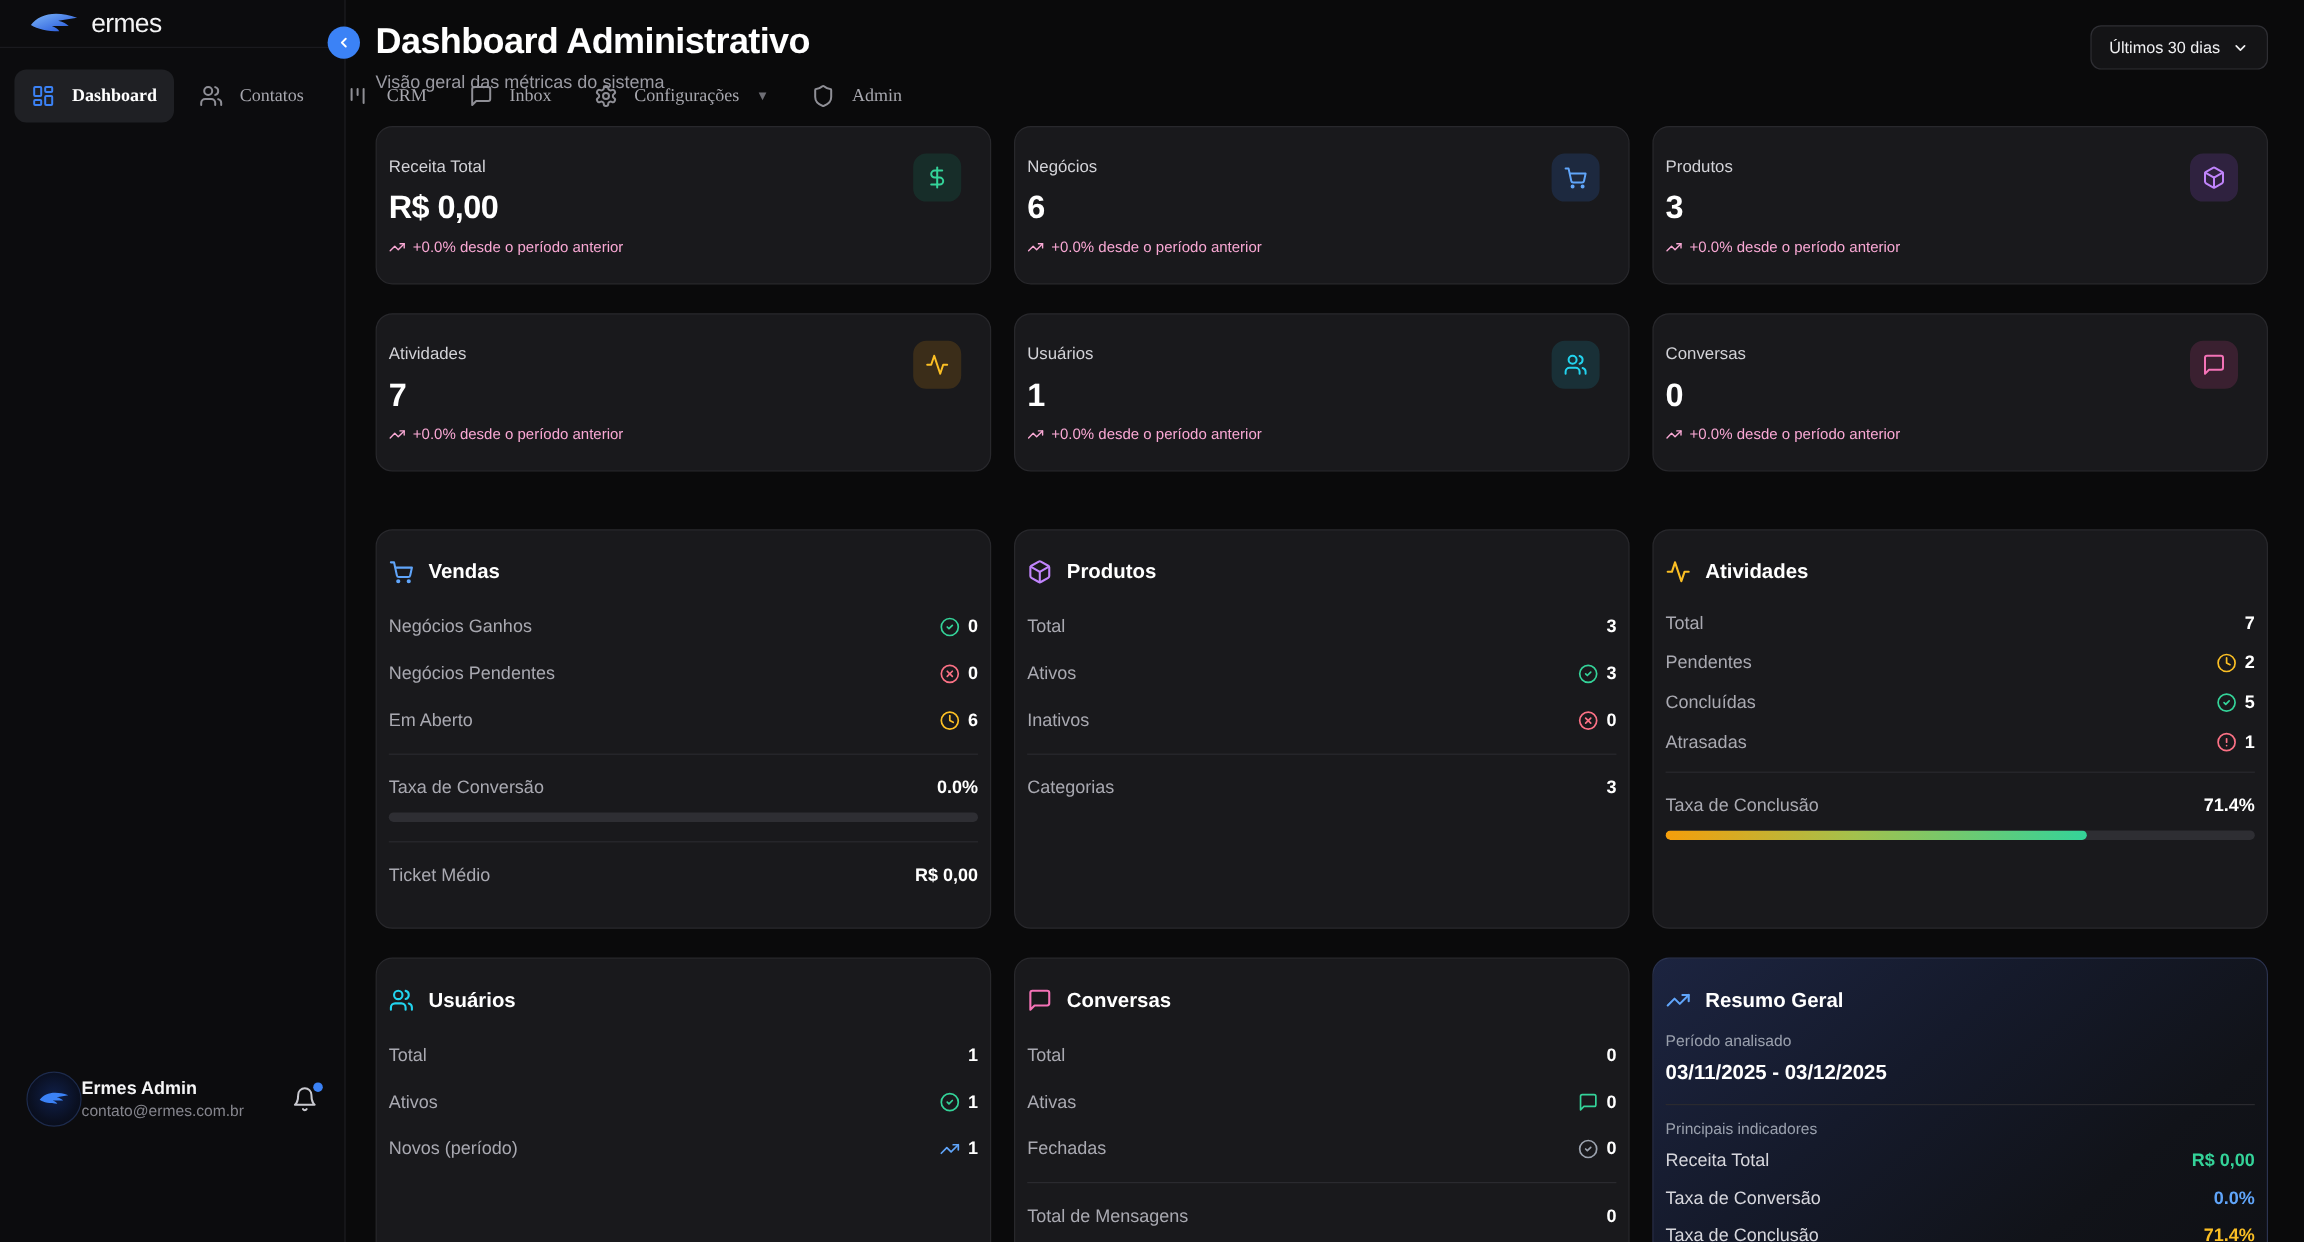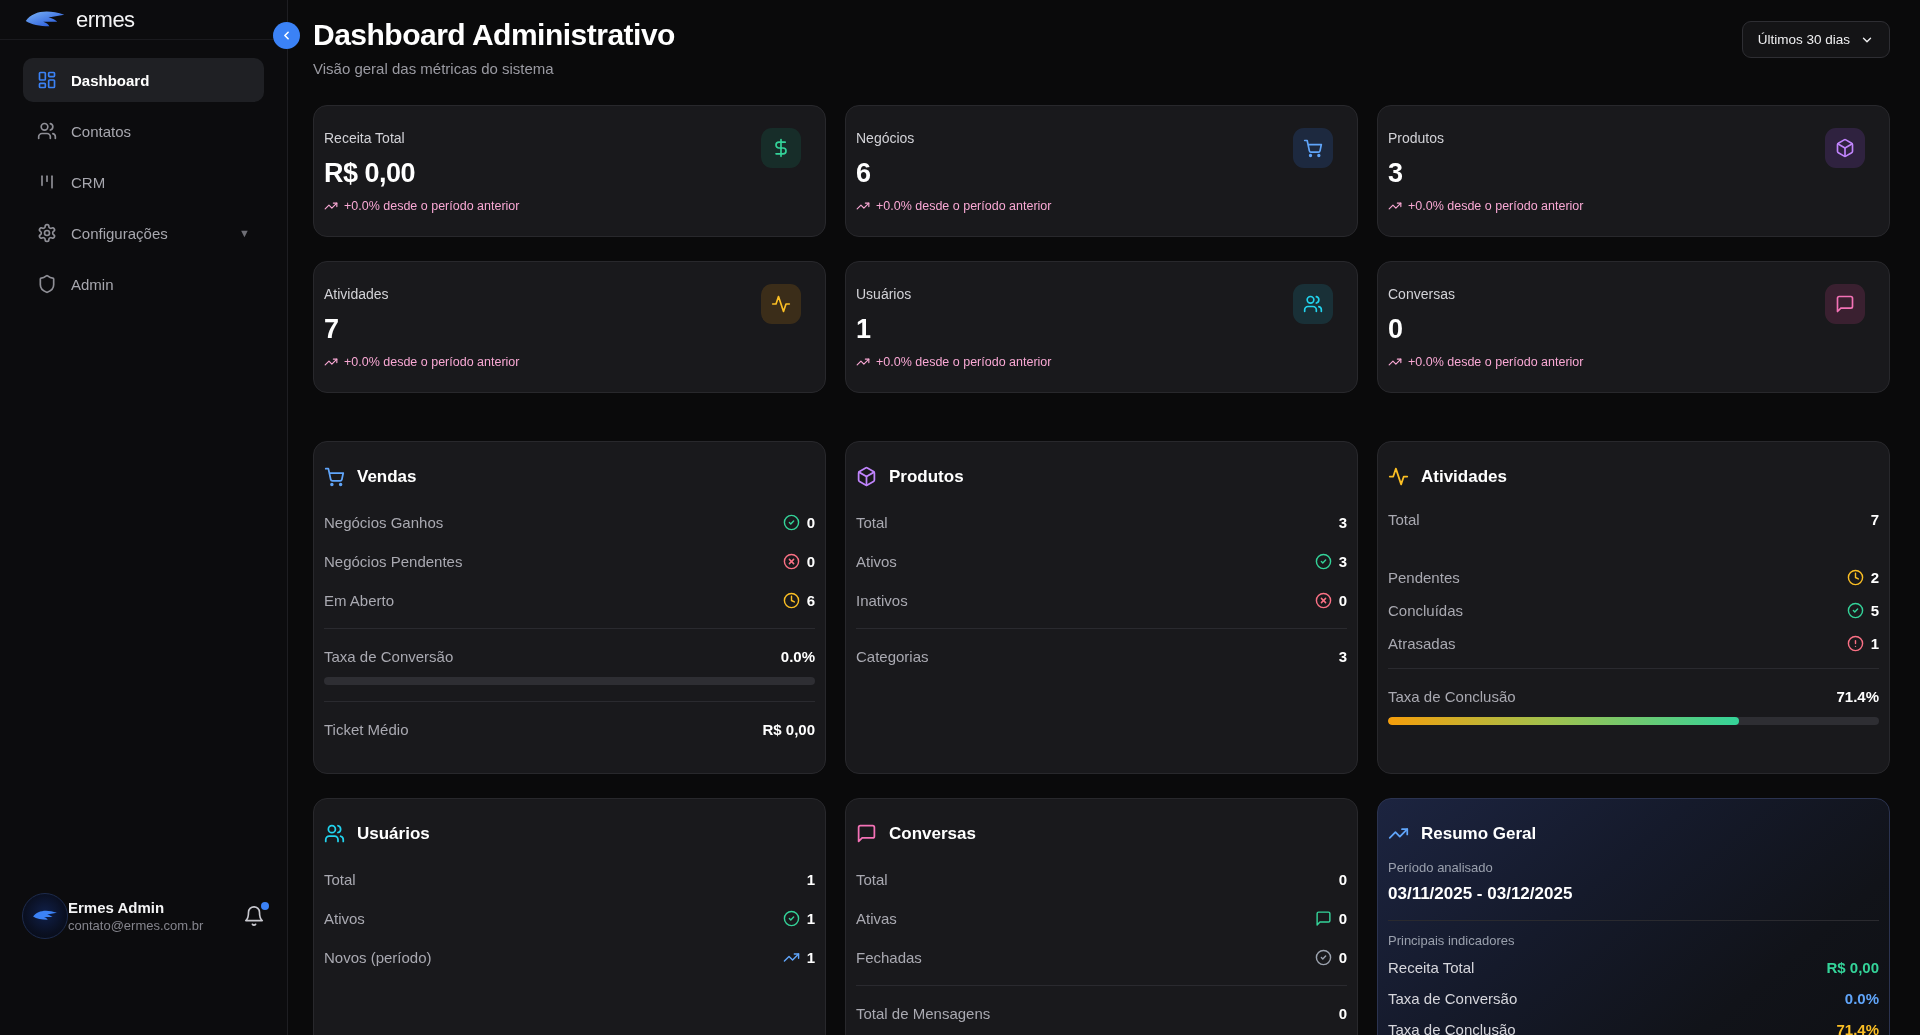--- a/index.html
+++ b/index.html
@@ -21,21 +21,21 @@
     height:40px; display:flex; align-items:center; gap:10px;
     padding:0 24px; border-bottom:1px solid #1a1a1e;
   }
   .logo-text { font-size:22px; font-weight:500; color:#f4f4f5; letter-spacing:-0.5px; }
   .collapse-btn {
     position:absolute; right:-13px; top:22px; width:27px; height:27px;
     border-radius:50%; background:#3b82f6; border:3px solid rgba(59,130,246,.25);
     display:flex; align-items:center; justify-content:center; color:#fff;
     cursor:pointer; z-index:10;
   }
-  .nav { padding:18px 23px; display:flex; flex-direction:column; gap:7px; }
+  .nav { padding:18px 12px; display:flex; flex-direction:row; gap:7px;font-family:Liberation Serif, serif; }
   .nav-item {
     display:flex; align-items:center; gap:14px; height:44px;
     padding:0 14px; border-radius:10px; color:#a7a7ae; font-size:15px;
     cursor:pointer;
   }
   .nav-item .nav-icon { color:#8f8f96; }
   .nav-item.active { background:#1f2024; color:#fff; font-weight:700; }
   .nav-item.active .nav-icon { color:#3b82f6; }
   .nav-caret { margin-left:auto; color:#6f6f76; font-size:11px; }
   .user-area {
@@ -177,20 +177,28 @@
             <path d="M6 5v11"></path>
             <path d="M12 5v6"></path>
             <path d="M18 5v14"></path>
           </svg>
       </span>
       <span>CRM</span>
     </div>
     <div class="nav-item">
       <span class="nav-icon">
         <svg width="20" height="20" viewBox="0 0 24 24" fill="none" stroke="currentColor" stroke-width="2" stroke-linecap="round" stroke-linejoin="round">
+            <path d="M21 15a2 2 0 0 1-2 2H7l-4 4V5a2 2 0 0 1 2-2h14a2 2 0 0 1 2 2z"></path>
+          </svg>
+      </span>
+      <span>Inbox</span>
+    </div>
+    <div class="nav-item">
+      <span class="nav-icon">
+        <svg width="20" height="20" viewBox="0 0 24 24" fill="none" stroke="currentColor" stroke-width="2" stroke-linecap="round" stroke-linejoin="round">
             <path d="M12.22 2h-.44a2 2 0 0 0-2 2v.18a2 2 0 0 1-1 1.73l-.43.25a2 2 0 0 1-2 0l-.15-.08a2 2 0 0 0-2.73.73l-.22.38a2 2 0 0 0 .73 2.73l.15.1a2 2 0 0 1 1 1.72v.51a2 2 0 0 1-1 1.74l-.15.09a2 2 0 0 0-.73 2.73l.22.38a2 2 0 0 0 2.73.73l.15-.08a2 2 0 0 1 2 0l.43.25a2 2 0 0 1 1 1.73V20a2 2 0 0 0 2 2h.44a2 2 0 0 0 2-2v-.18a2 2 0 0 1 1-1.73l.43-.25a2 2 0 0 1 2 0l.15.08a2 2 0 0 0 2.73-.73l.22-.39a2 2 0 0 0-.73-2.73l-.15-.08a2 2 0 0 1-1-1.74v-.5a2 2 0 0 1 1-1.74l.15-.09a2 2 0 0 0 .73-2.73l-.22-.38a2 2 0 0 0-2.73-.73l-.15.08a2 2 0 0 1-2 0l-.43-.25a2 2 0 0 1-1-1.73V4a2 2 0 0 0-2-2z"></path>
             <circle cx="12" cy="12" r="3"></circle>
           </svg>
       </span>
       <span>Configurações</span>
       <span class="nav-caret">▼</span>
     </div>
     <div class="nav-item">
       <span class="nav-icon">
         <svg width="20" height="20" viewBox="0 0 24 24" fill="none" stroke="currentColor" stroke-width="2" stroke-linecap="round" stroke-linejoin="round">
@@ -465,21 +473,21 @@
           <svg width="21" height="21" viewBox="0 0 24 24" fill="none" stroke="currentColor" stroke-width="2" stroke-linecap="round" stroke-linejoin="round">
               <polyline points="22 12 18 12 15 21 9 3 6 12 2 12"></polyline>
             </svg>
         </span>
         <span class="detail-title">Atividades</span>
       </div>
       <div class="d-row" style="padding:8px 0;">
         <span class="d-label">Total</span>
         <span class="d-val">7</span>
       </div>
-      <div class="d-row" style="padding:8px 0;margin-top:25px;">
+      <div class="d-row" style="padding:8px 0;">
         <span class="d-label">Pendentes</span>
         <span class="d-val">
             <span class="ic-amber">
               <svg width="17" height="17" viewBox="0 0 24 24" fill="none" stroke="currentColor" stroke-width="2" stroke-linecap="round" stroke-linejoin="round">
                 <circle cx="12" cy="12" r="10"></circle>
                 <polyline points="12 6 12 12 16 14"></polyline>
               </svg>
             </span>
             <span>2</span>
           </span>

